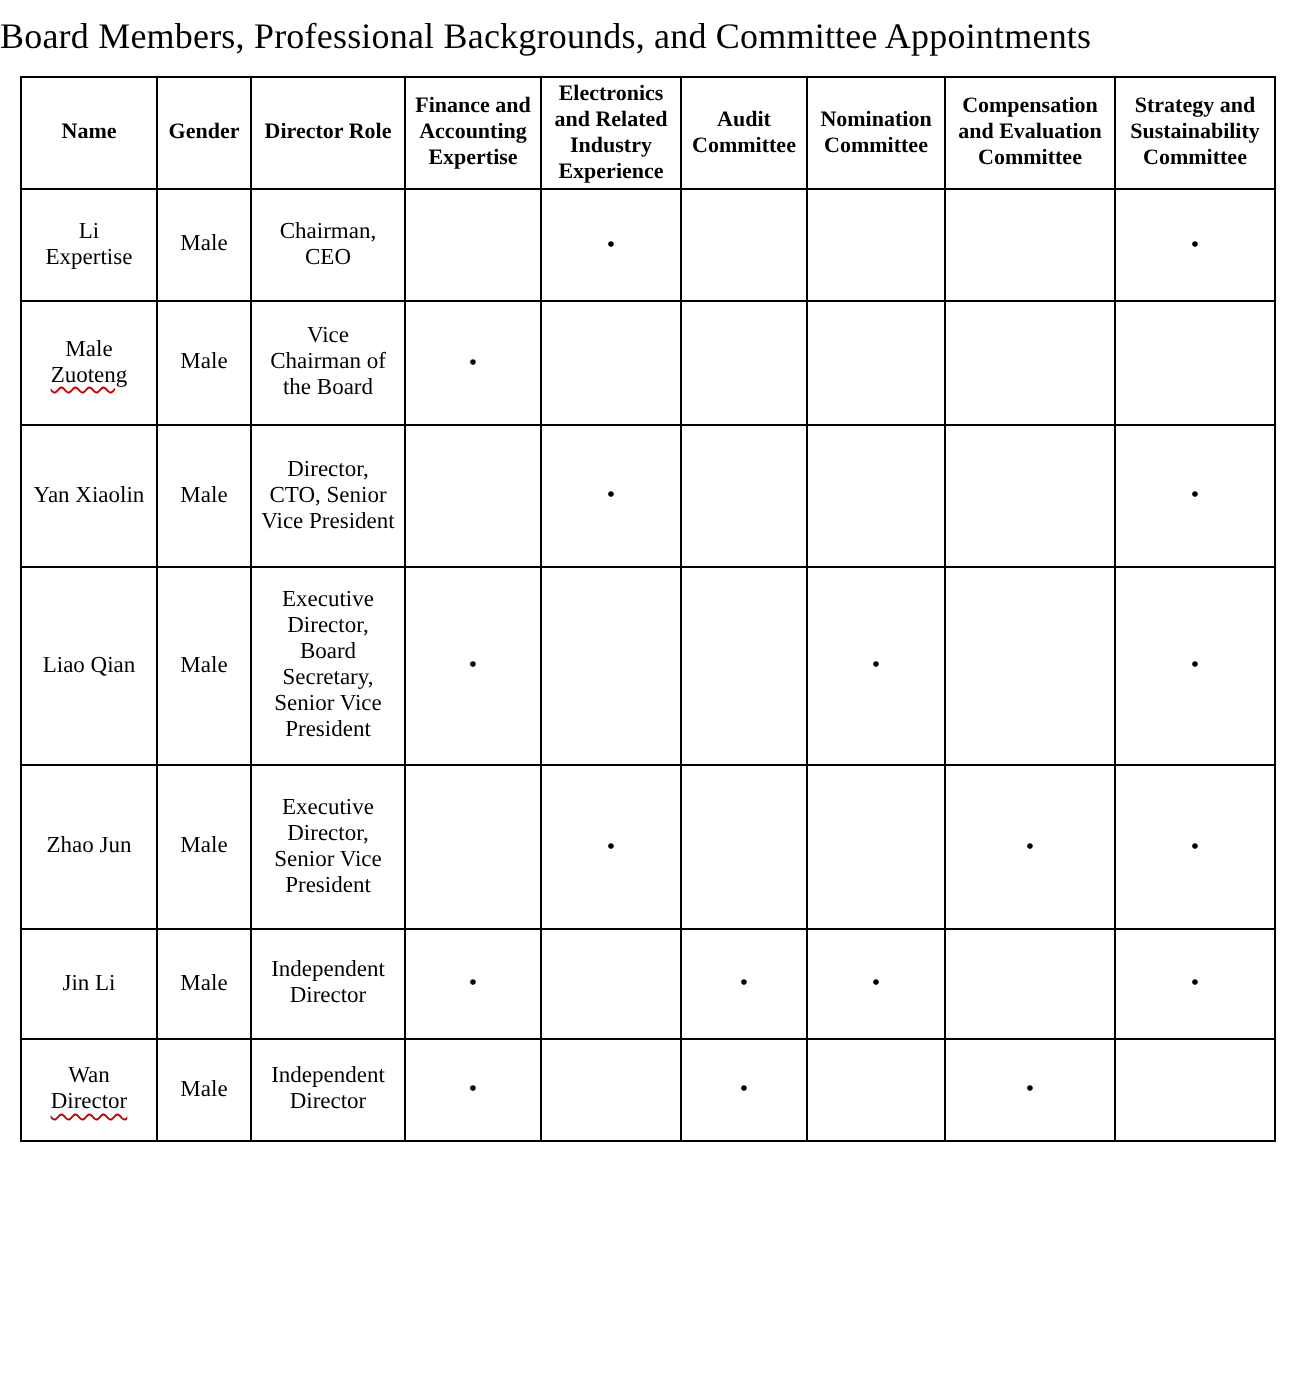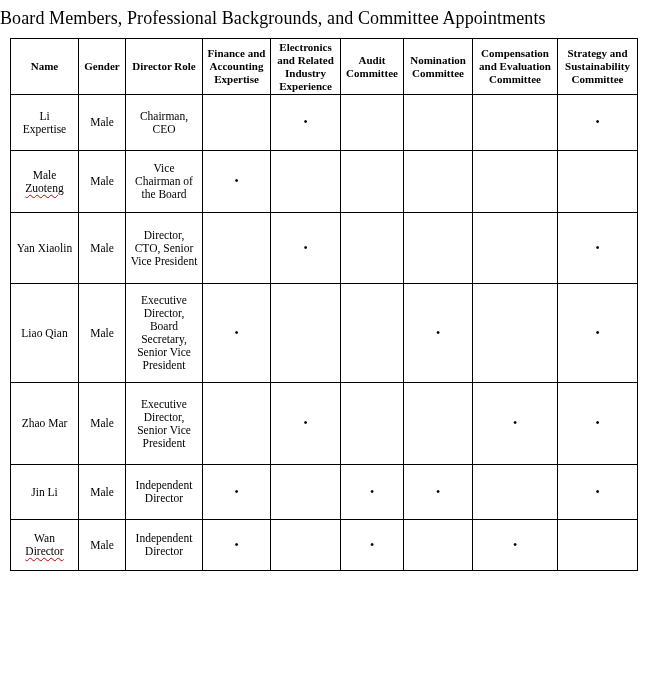--- a/index.html
+++ b/index.html
@@ -146,21 +146,21 @@
           <td>Male</td>
           <td>Executive<br>Director,<br>Board<br>Secretary,<br>Senior Vice<br>President</td>
           <td><span class="dot">•</span></td>
           <td></td>
           <td></td>
           <td><span class="dot">•</span></td>
           <td></td>
           <td><span class="dot">•</span></td>
         </tr>
         <tr>
-          <td><span>Zhao Mar</span></td>
+          <td><span>Zhao Jun</span></td>
           <td>Male</td>
           <td>Executive<br>Director,<br>Senior Vice<br>President</td>
           <td></td>
           <td><span class="dot">•</span></td>
           <td></td>
           <td></td>
           <td><span class="dot">•</span></td>
           <td><span class="dot">•</span></td>
         </tr>
         <tr>

